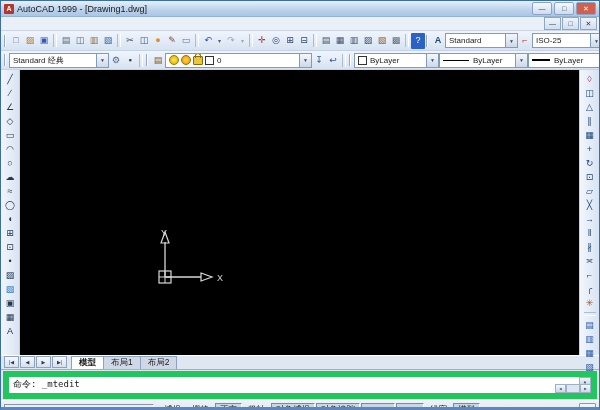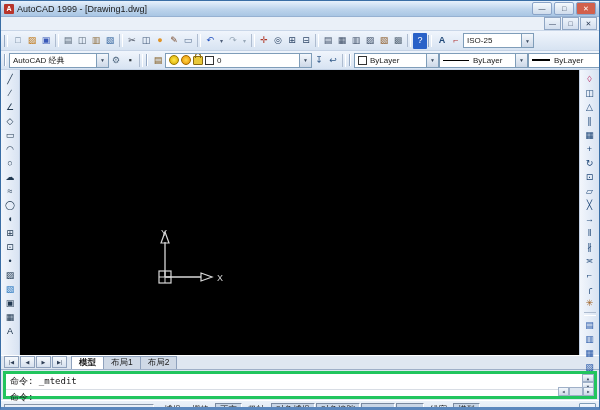--- a/index.html
+++ b/index.html
@@ -61,21 +61,21 @@
   .tabrow{height:13px;display:flex;align-items:flex-end;background:#dfe7f1;padding-left:3px;border-top:1px solid #fff}
   .tabnav{display:flex;gap:1px;margin-right:4px;margin-bottom:1px}
   .tabnav .item{width:13px;height:10px;border:1px solid #8fa2bd;background:linear-gradient(#f6f9fd,#d6e0ee);
     font-size:5px;display:flex;align-items:center;justify-content:center;color:#2c3c54}
   .tabs{display:flex}
   .tabs .item{padding:0 7px;height:12px;display:flex;align-items:center;font-size:8.5px;
     border:1px solid #8fa2bd;border-bottom:none;background:#cfd9e6;margin-right:-1px}
   .tabs .item.active{background:#fff;font-weight:bold;position:relative;z-index:1}
   
   .cmdwin{height:31px;background:#dfe7f1;border-top:1px solid #9fb0c8;padding:1px 2px;box-sizing:border-box}
-  .cmdinner{height:100%;background:#fff;border:3px solid #22c55e;box-sizing:border-box;position:relative;
+  .cmdinner{height:100%;background:#fff;border:6px solid #22c55e;box-sizing:border-box;position:relative;
     font-family:"DejaVu Sans Mono","Liberation Mono",monospace;font-size:9px;
     display:flex;flex-direction:column;justify-content:space-between}
   .cmdline{padding:1px 4px;white-space:pre}
   .cmdprompt{border-top:1px solid #d8dde4}
   .cmd-vscroll{position:absolute;right:0;top:0;width:12px;display:flex;flex-direction:column}
   .cmd-vscroll .item{width:12px;height:8px;border:1px solid #9fb0c8;background:linear-gradient(#f4f8fc,#cdd8e8);
     display:flex;align-items:center;justify-content:center;font-size:4px;color:#3a4a60;box-sizing:border-box}
   .cmd-hscroll{position:absolute;right:0;bottom:0;display:flex}
   .cmd-hscroll .item{width:11px;height:9px;border:1px solid #9fb0c8;background:linear-gradient(#f4f8fc,#cdd8e8);
     display:flex;align-items:center;justify-content:center;font-size:4px;color:#3a4a60;box-sizing:border-box}
@@ -147,32 +147,36 @@
       <span class="tbicon" title="designcenter" style="color: rgb(64, 80, 104);">▦</span>
       <span class="tbicon" title="tool-palettes" style="color: rgb(64, 80, 104);">▥</span>
       <span class="tbicon" title="sheet-set-manager" style="color: rgb(64, 80, 104);">▨</span>
       <span class="tbicon" title="markup-set-manager" style="color: rgb(144, 96, 48);">▧</span>
       <span class="tbicon" title="quickcalc" style="color: rgb(88, 104, 120);">▩</span>
       <span class="sep"></span>
       <span class="tbicon" title="help" style="color: rgb(255, 255, 255); background: rgb(42, 98, 200);">?</span>
     </span>
   <span class="grip"></span>
   <span class="tbicon" style="color:#204878;font-weight:bold">A</span>
+  <span class="combo" style="width:68px">
+    <span>Standard</span>
+    <span class="arr">▼</span>
+  </span>
   <span class="tbicon" style="color:#b03030">⌐</span>
   <span class="combo" style="width:66px">
     <span>ISO-25</span>
     <span class="arr">▼</span>
   </span>
 
 </div>
 
 <div class="tbrow tbrow2">
   <span class="grip"></span>
   <span class="combo" style="width:95px">
-    <span>AutoCAD 经典</span>
+    <span>Standard 经典</span>
     <span class="arr">▼</span>
   </span>
   <span style="display:flex;align-items:center">
       <span class="tbicon" title="workspace-settings" style="color: rgb(80, 104, 128);">⚙</span>
       <span class="tbicon" title="save-workspace" style="color: rgb(48, 56, 64);">▪</span>
     </span>
   <span class="sep"></span>
   <span class="grip"></span>
   <span class="tbicon" style="color:#805818">▤</span>
   <span class="combo" style="width:142px">
@@ -279,21 +283,20 @@
   <span class="tabs">
       <span class="item active" title="tab-model">模型</span>
       <span class="item" title="tab-layout1">布局1</span>
       <span class="item" title="tab-layout2">布局2</span>
     </span>
 </div>
 
 <div class="cmdwin">
   <div class="cmdinner">
     <div class="cmdline">命令: _mtedit</div>
-    <div class="cmdline cmdprompt">命令:</div>
     <div class="cmd-vscroll">
         <span class="item" title="scroll-up">▲</span>
         <span class="item" title="scroll-down">▼</span>
       </div>
     <div class="cmd-hscroll">
         <span class="item" title="scroll-left">◀</span>
         <span class="item thumb" title="scroll-thumb"></span>
         <span class="item" title="scroll-right">▶</span>
       </div>
   </div>

